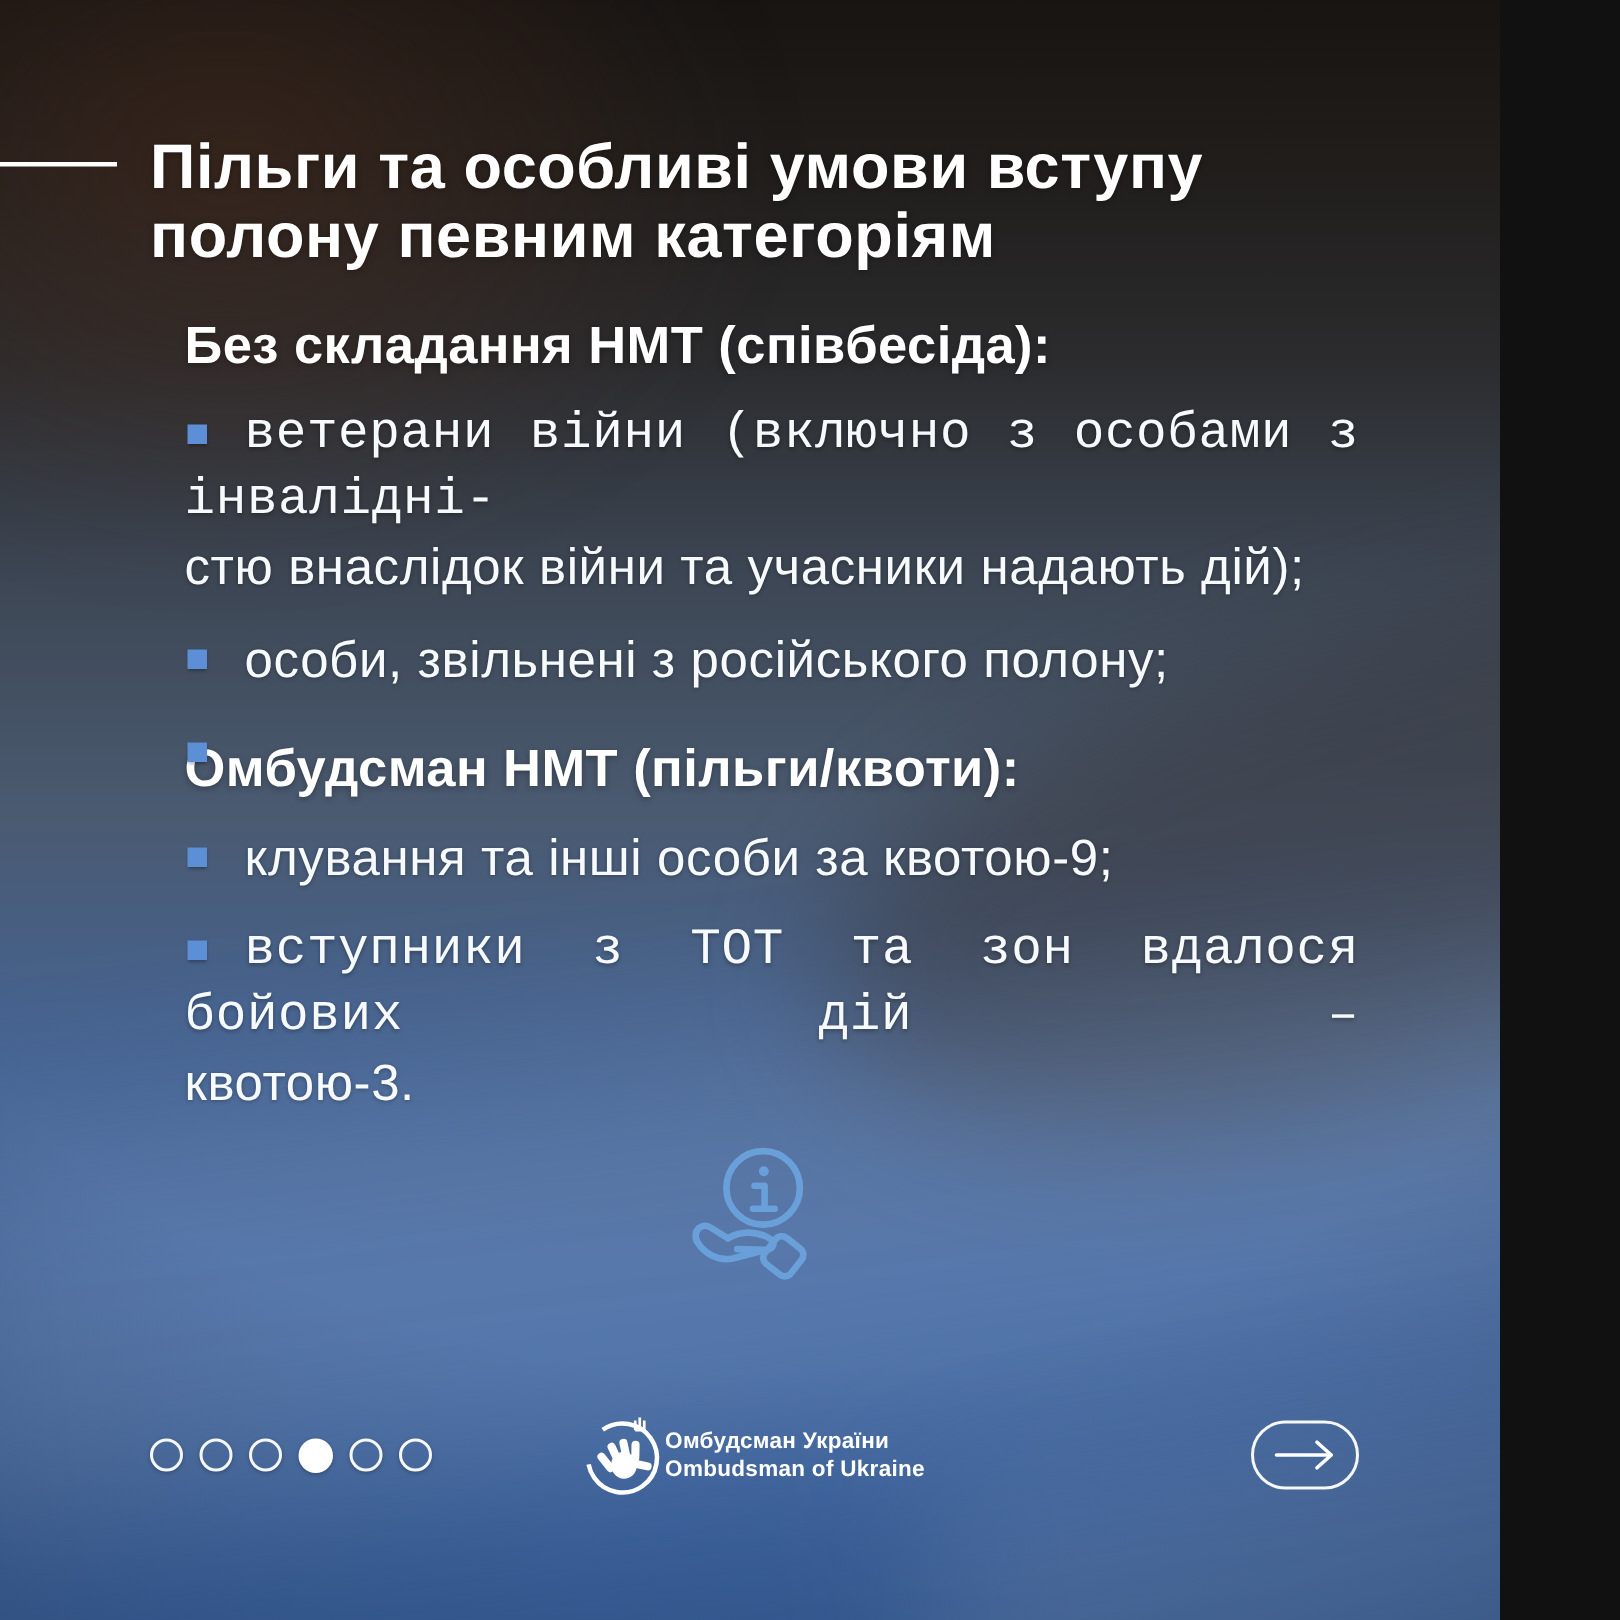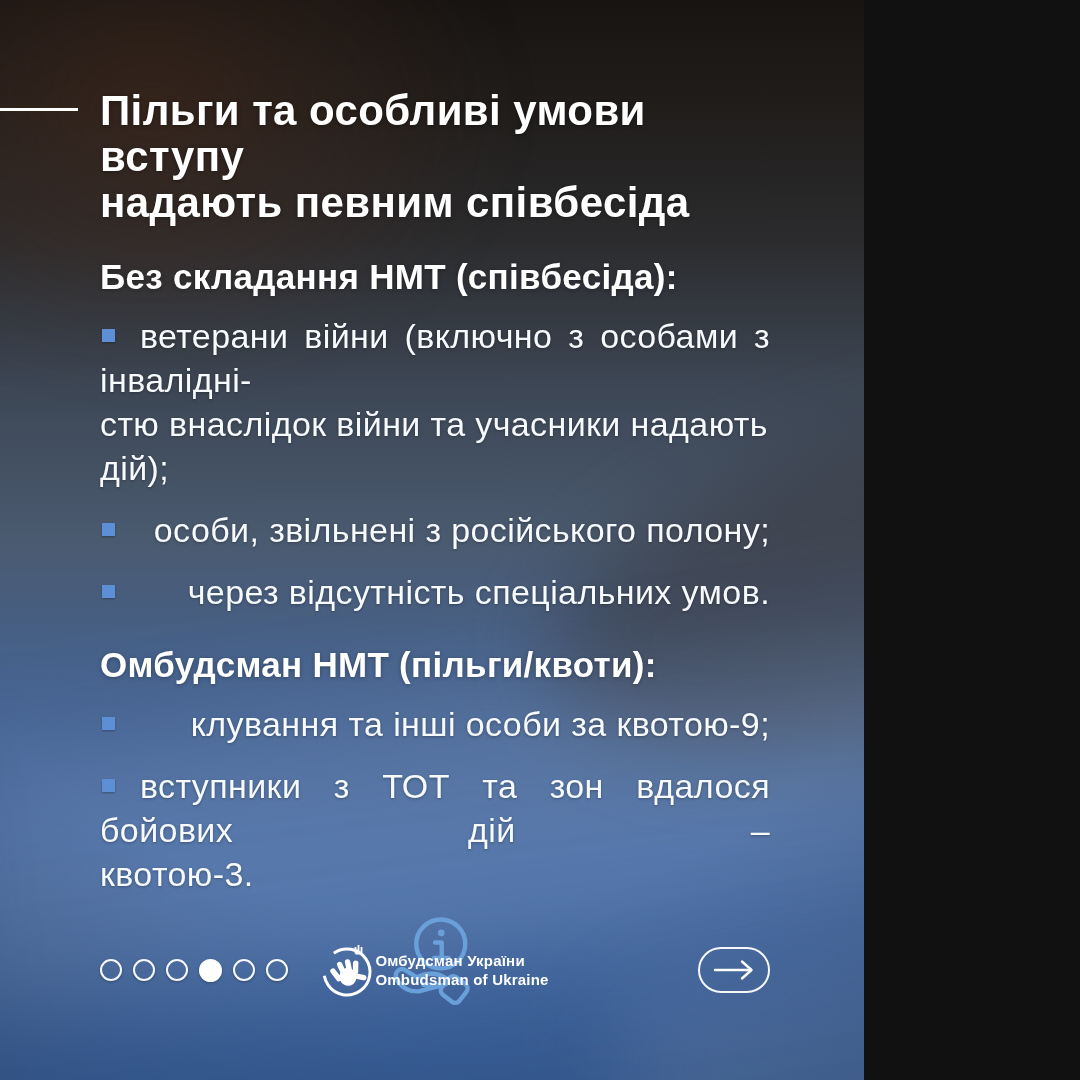--- a/index.html
+++ b/index.html
@@ -1,20 +1,20 @@
 <!DOCTYPE html>
 <html><head>
 <meta charset="utf-8">
 <style>
   html, body { margin: 0; padding: 0; background: #111; }
   * { box-sizing: border-box; }
 
   .card {
     position: relative;
-    width: 864px;
+    width: 1000px;
     height: 1080px;
     overflow: hidden;
     font-family: "Liberation Sans", "DejaVu Sans", sans-serif;
     color: #ffffff;
     padding-left: 28px;
   }
   .bg-fix {
     position: absolute; inset: 0;
     background: linear-gradient(180deg,
       #171412 0%, #201d1b 10%, #2b2b2d 22%,
@@ -62,21 +62,21 @@
   }
 
   .page-title {
     margin: 0;
     font-size: 42px; line-height: 46px; font-weight: 700;
     letter-spacing: .4px;
     text-shadow: 0 1px 4px rgba(0,0,0,.35);
   }
   .page-title span { display: block; }
 
-  .section { margin-top: 32px; }
+  .section { margin-top: 32px; margin-left: 23px; }
   .section-heading {
     margin: 0 0 0 0;
     font-size: 35px; line-height: 38px; font-weight: 700;
     letter-spacing: .3px;
     text-shadow: 0 1px 4px rgba(0,0,0,.3);
   }
   .bullet-list { margin: 0; }
 
   .bullet { position: relative; margin-top: 18px; }
   .bullet-marker {
@@ -86,22 +86,22 @@
     box-shadow: 0 1px 2px rgba(0,0,0,.3);
   }
   .bullet-text {
     margin: 0;
     font-size: 34px; line-height: 44px; font-weight: 400;
     letter-spacing: .4px;
     color: #f7fafd;
     text-shadow: 0 1px 3px rgba(0,0,0,.3);
   }
   .bullet-line { display: block; }
-  .bullet-line:first-child { text-indent: 40px; text-align: right; }
-  .bullet-line:not(:last-child) { text-align: justify; text-align-last: justify; }
+  .bullet-line:first-child { text-indent: 40px; }
+  .bullet-line:not(:last-child) { text-align: justify; text-align-last: justify; font-family: Liberation Mono, monospace; }
 
   
   .info-icon-wrap {
     margin: 20px auto 0;
     width: 100px; height: 100px;
     display: flex; align-items: center; justify-content: center;
   }
 
   
   .footer {
@@ -143,21 +143,21 @@
   <div class="bg-hand-shadow"></div>
   <div class="bg-paper-light"></div>
   <div class="bg-paper-light2"></div>
   <div class="bg-vignette"></div>
 
   <div class="title-dash"></div>
 
   <div class="content">
     <h1 class="page-title">
       <span>Пільги та особливі умови вступу</span>
-      <span>надають певним співбесіда</span>
+      <span>полону певним категоріям</span>
     </h1>
 
     <div id="sections-root">
   <section class="section">
     <h2 class="section-heading">Без складання НМТ (співбесіда):</h2>
     <div class="bullet-list">
   <div class="bullet">
     <span class="bullet-marker"></span>
     <p class="bullet-text">
                 <span class="bullet-line">ветерани війни (включно з особами з інвалідні-</span>
@@ -168,21 +168,20 @@
   <div class="bullet">
     <span class="bullet-marker"></span>
     <p class="bullet-text">
                 <span class="bullet-line">особи, звільнені з російського полону;</span>
               </p>
   </div>
 
   <div class="bullet">
     <span class="bullet-marker"></span>
     <p class="bullet-text">
-                <span class="bullet-line">через відсутність спеціальних умов.</span>
               </p>
   </div>
 </div>
   </section>
 
   <section class="section">
     <h2 class="section-heading">Омбудсман НМТ (пільги/квоти):</h2>
     <div class="bullet-list">
   <div class="bullet">
     <span class="bullet-marker"></span>

